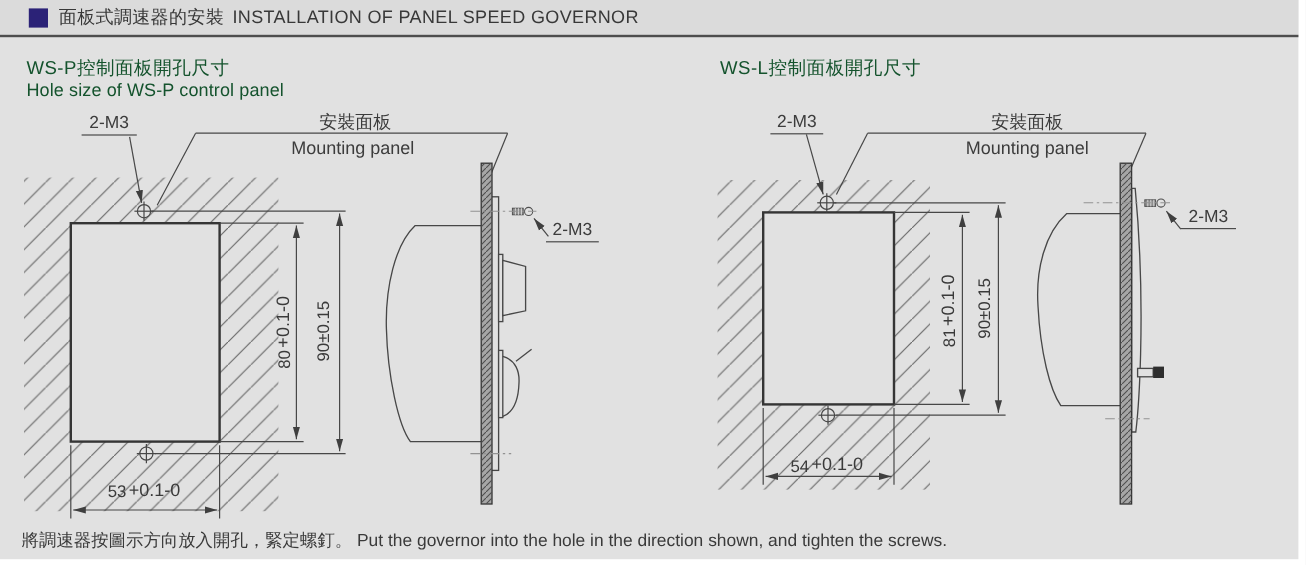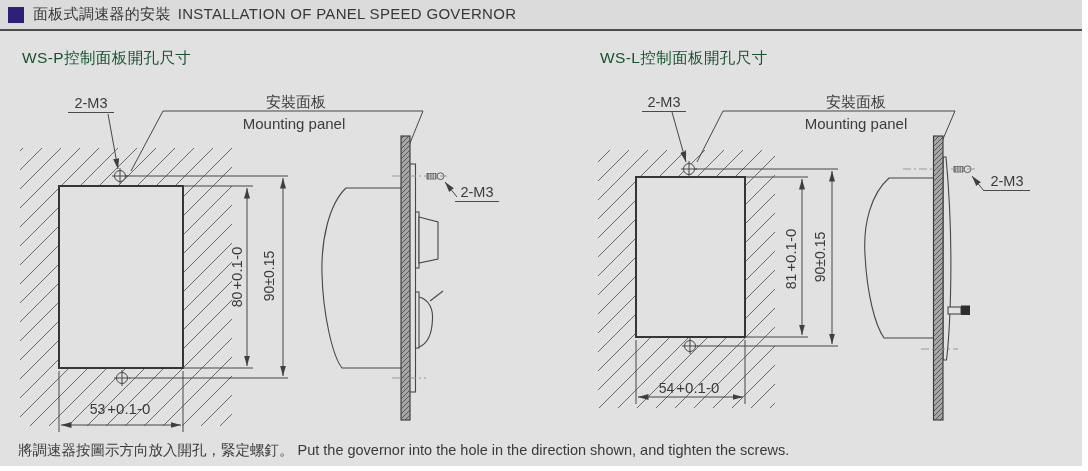--- a/index.html
+++ b/index.html
@@ -5,21 +5,21 @@
   html,body{margin:0;padding:0;}
   .page{
     position:relative; width:1088px; height:471px; background:#ffffff;
     overflow:hidden; font-family:"Liberation Sans", sans-serif;
     -webkit-font-smoothing:antialiased;
   }
   .sheet{position:absolute; left:0; top:0; width:1082px; height:466px; background:#e1e1e1;}
   .header{
     position:absolute; left:0; top:0; width:1082px; height:31px;
     background:#dbdbdb; border-bottom:2px solid #4d4d4d;
-    display:flex; align-items:center; gap:9px; padding-left:8px; box-sizing:border-box;
+    display:flex; align-items:center; gap:9px; padding-left:24px; box-sizing:border-box;
   }
   .bullet{width:16px; height:16px; background:#2b2277; flex:0 0 auto;}
   .header-title{font-size:15px; color:#383838; letter-spacing:.3px; white-space:nowrap;}
   .header-title .zh{margin-right:7px;}
   svg.art{position:absolute; left:0; top:0; z-index:1;}
   .txt{position:absolute; z-index:2;}
   .dtitle{font-size:15.5px; color:#14532d; letter-spacing:.4px; line-height:18px; white-space:nowrap;}
   .dtitle-en{font-size:15px; letter-spacing:.1px;}
   .callout{
     font-size:14.5px; color:#3c3c3c; text-align:center;
@@ -178,20 +178,21 @@
         </g>
         <g stroke="#929292" stroke-width="0.9" stroke-dasharray="8 3 2 3">
           <line x1="903" y1="169" x2="975" y2="169"></line>
           <line x1="921" y1="349" x2="958" y2="349"></line>
         </g>
         <line x1="984" y1="191" x2="972" y2="176" stroke-width="1" marker-end="url(#arr)"></line>
       </g>
     </svg>
 
     <div class="txt dtitle" style="left:22px; top:49px;">WS-P控制面板開孔尺寸</div>
+    <div class="txt dtitle dtitle-en" style="left:22px; top:67px;">Hole size of WS-P control panel</div>
 
     <div class="txt callout" style="left:68px; top:95px; width:46px;">2-M3</div>
     <div class="txt lbl" style="left:248px; top:93px; width:96px;">安裝面板</div>
     <div class="txt lbl" style="left:234px; top:115px; width:120px;">Mounting panel</div>
     <div class="txt callout" style="left:455px; top:184px; width:44px;">2-M3</div>
 
     <div class="txt vdim" style="left:237px; top:277px;">
       <span>80</span>
       <span class="tol">
           <span>+0.1</span>

